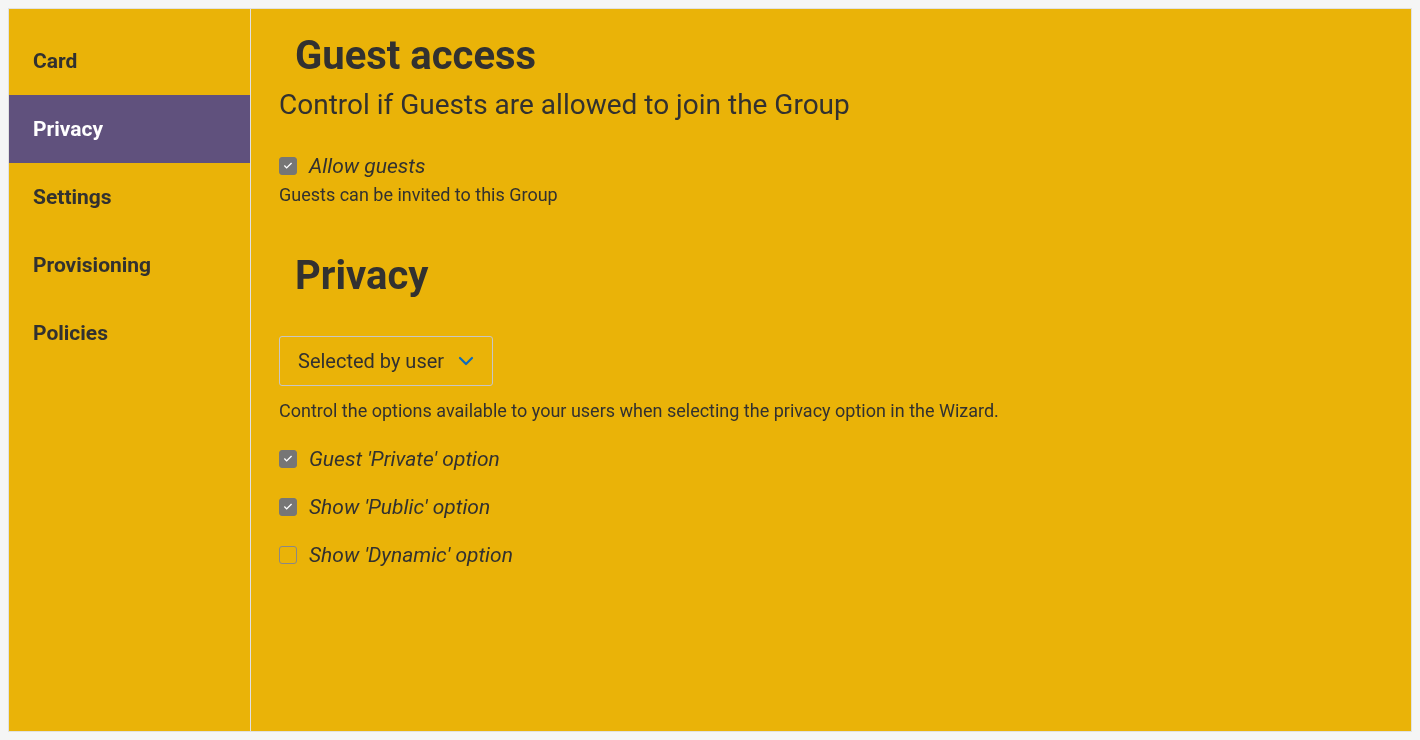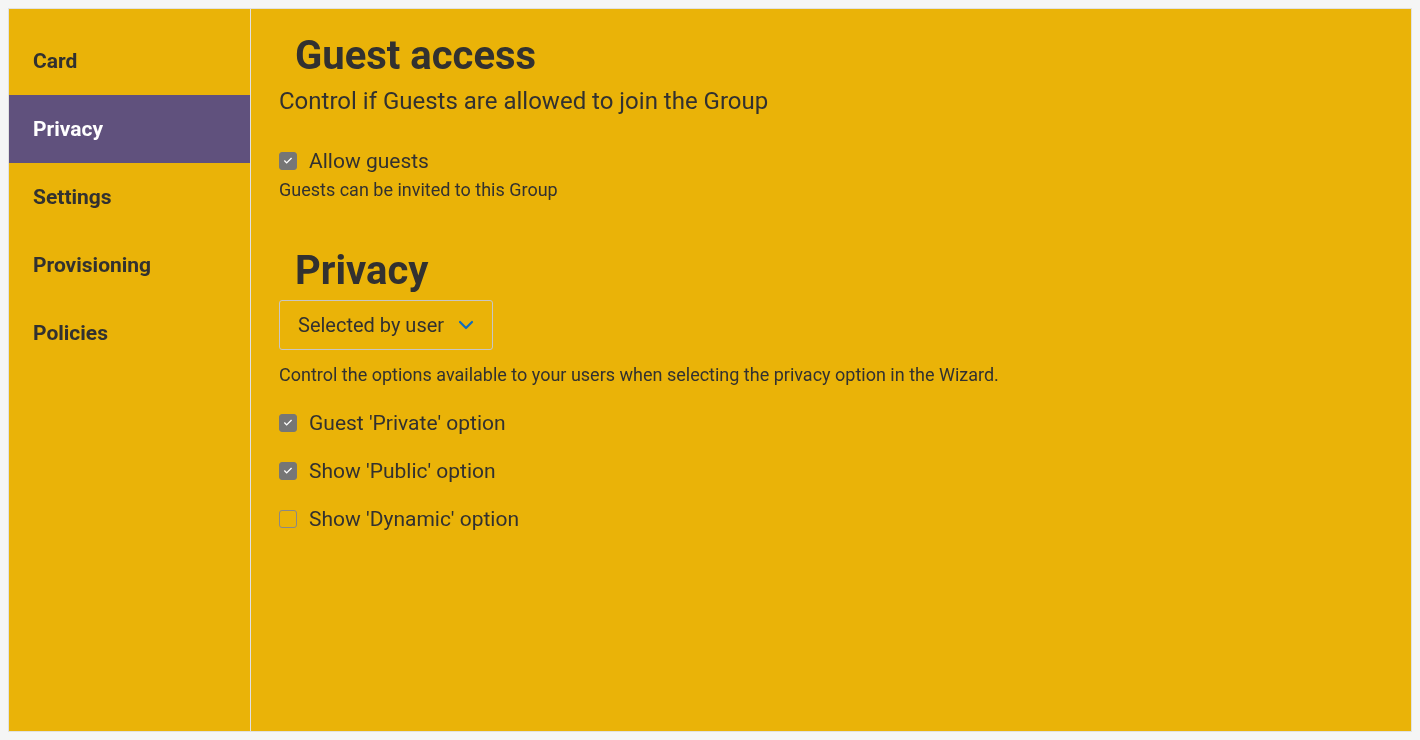--- a/index.html
+++ b/index.html
@@ -40,21 +40,21 @@
   }
   h1 {
     font-size: 40px;
     font-weight: 700;
     color: #323130;
     line-height: 1.15;
     margin-bottom: 6px;
     margin-left: 16px;
   }
   .section-sub {
-    font-size: 24px;
+    font-size: 28px;
     font-weight: 400;
     color: #323130;
     line-height: 1.4;
     margin-bottom: 30px;
   }
   .section2 { margin-top: 48px; }
   .checkbox-row {
     display: flex;
     align-items: center;
     gap: 12px;
@@ -74,20 +74,21 @@
   .cb.checked {
     background: #767676;
     border-color: #767676;
   }
   .cb.checked svg { display: block; }
   .cb svg { display: none; }
   .cb-label {
     font-size: 21px;
     color: #323130;
     cursor: pointer;
+    font-style: italic;
   }
   .helper {
     font-size: 18px;
     color: #323130;
     margin-top: 6px;
   }
   .field-label {
     font-size: 21px;
     font-weight: 700;
     color: #323130;
@@ -97,20 +98,21 @@
     display: inline-flex;
     align-items: center;
     gap: 14px;
     border: 1px solid #c8c6c4;
     border-radius: 3px;
     padding: 12px 18px;
     font-size: 20px;
     color: #323130;
     cursor: pointer;
     margin-bottom: 14px;
+    margin-top: 31px;
   }
   .select svg { width: 16px; height: 16px; }
   .options-helper {
     font-size: 18px;
     color: #323130;
     margin-bottom: 26px;
   }
   .option-row {
     display: flex;
     align-items: center;

